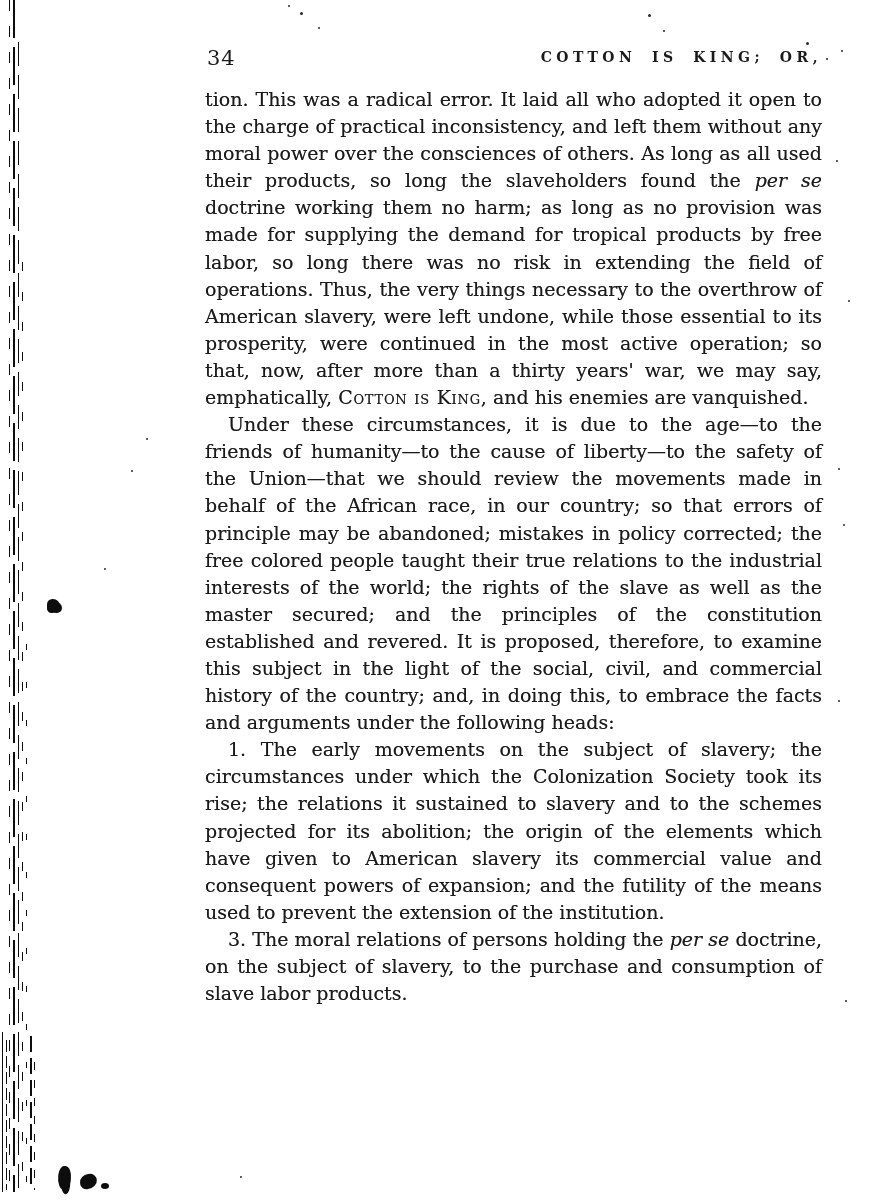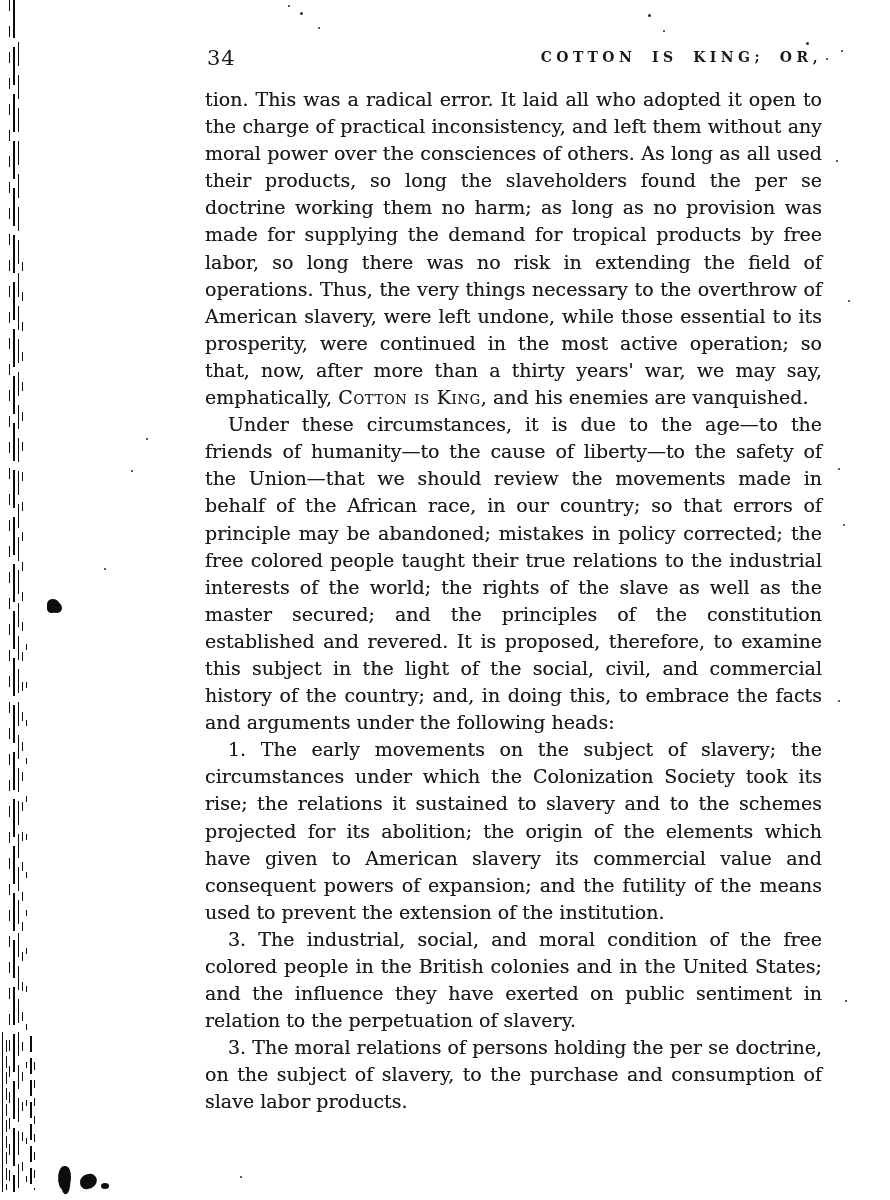--- a/index.html
+++ b/index.html
@@ -41,21 +41,21 @@
   .page-body {
     position:absolute;
     top:86px; left:205px; width:617px;
     font-size:19px;
     line-height:27.1px;
     text-align:justify;
     text-shadow:0 0 0.5px rgba(20,20,20,0.55);
   }
   .page-body p.para { margin:0; }
   .page-body p.indent { text-indent:23px; }
-  .italic { }
+  .italic { font-style:italic; }
   .smallcaps { font-variant:small-caps; letter-spacing:0.04em; }
 
   
   .streak { position:absolute; background:#0d0d0d; }
   .st1 { left:9px;  top:0;      width:1px; height:1192px;
          background:repeating-linear-gradient(to bottom,#0d0d0d 0 11px,transparent 11px 26px); }
   .st2 { left:13px; top:0;      width:2px; height:1192px;
          background:repeating-linear-gradient(to bottom,#0d0d0d 0 38px,transparent 38px 47px); }
   .st3 { left:18px; top:42px;   width:1px; height:1148px;
          background:repeating-linear-gradient(to bottom,#0d0d0d 0 24px,transparent 24px 33px); }
@@ -149,17 +149,16 @@
 
   <div class="header-row">
     <span class="page-number">34</span>
     <div class="running-head">COTTON IS KING; OR,</div>
   </div>
 
   <div class="page-body">
       <p class="para"><span>tion. This was a radical error. It laid all who adopted it open to the charge of practical inconsistency, and left them without any moral power over the consciences of others. As long as all used their products, so long the slaveholders found the </span><span class="italic">per se</span><span> doctrine working them no harm; as long as no provision was made for supplying the demand for tropical products by free labor, so long there was no risk in extending the field of operations. Thus, the very things necessary to the overthrow of American slavery, were left undone, while those essential to its prosperity, were continued in the most active operation; so that, now, after more than a thirty years' war, we may say, emphatically, </span><span class="smallcaps">Cotton is King</span><span>, and his enemies are vanquished.</span></p>
       <p class="para indent"><span>Under these circumstances, it is due to the age—to the friends of humanity—to the cause of liberty—to the safety of the Union—that we should review the movements made in behalf of the African race, in our country; so that errors of principle may be abandoned; mistakes in policy corrected; the free colored people taught their true relations to the industrial interests of the world; the rights of the slave as well as the master secured; and the principles of the constitution established and revered. It is proposed, therefore, to examine this subject in the light of the social, civil, and commercial history of the country; and, in doing this, to embrace the facts and arguments under the following heads:</span></p>
       <p class="para indent"><span>1. The early movements on the subject of slavery; the circumstances under which the Colonization Society took its rise; the relations it sustained to slavery and to the schemes projected for its abolition; the origin of the elements which have given to American slavery its commercial value and consequent powers of expansion; and the futility of the means used to prevent the extension of the institution.</span></p>
-      <p class="para indent"><span>3. The industrial, social, and moral condition of the free colored people in the British colonies and in the United States; and the influence they have exerted on public sentiment in relation to the perpetuation of slavery.</span></p>
       <p class="para indent"><span>3. The moral relations of persons holding the </span><span class="italic">per se</span><span> doctrine, on the subject of slavery, to the purchase and consumption of slave labor products.</span></p>
     </div>
 
 </div>
 
 </body></html>

